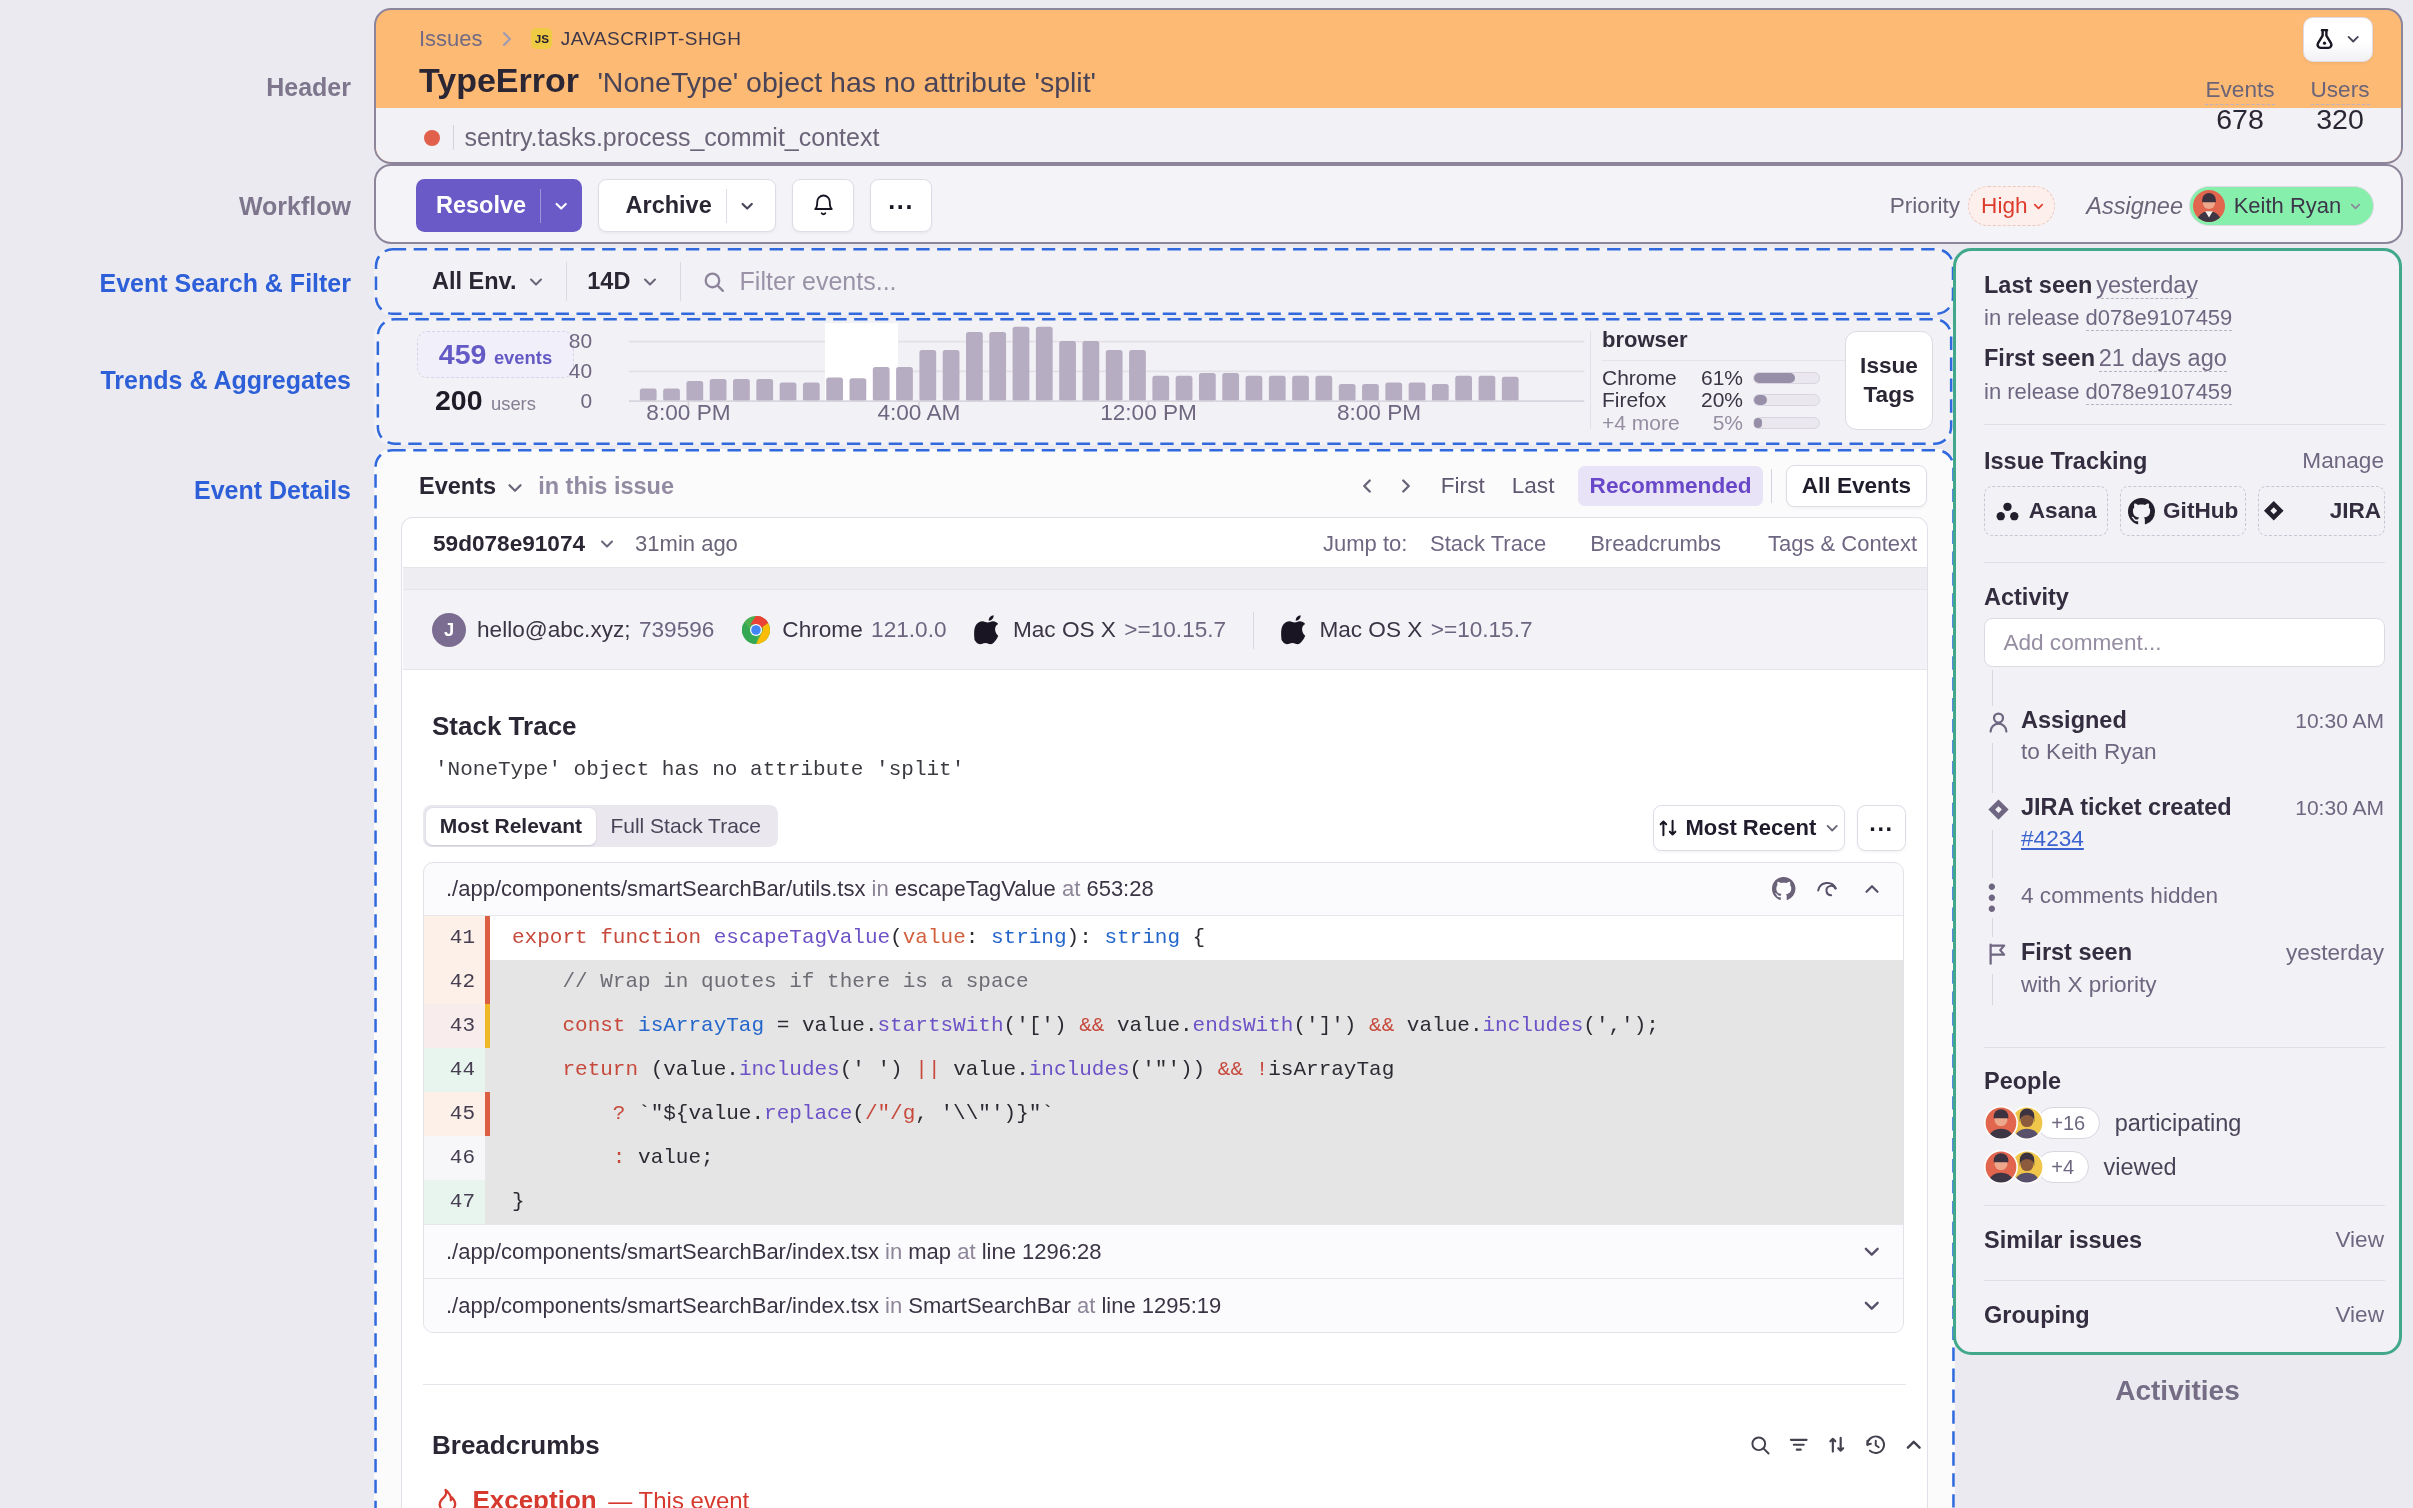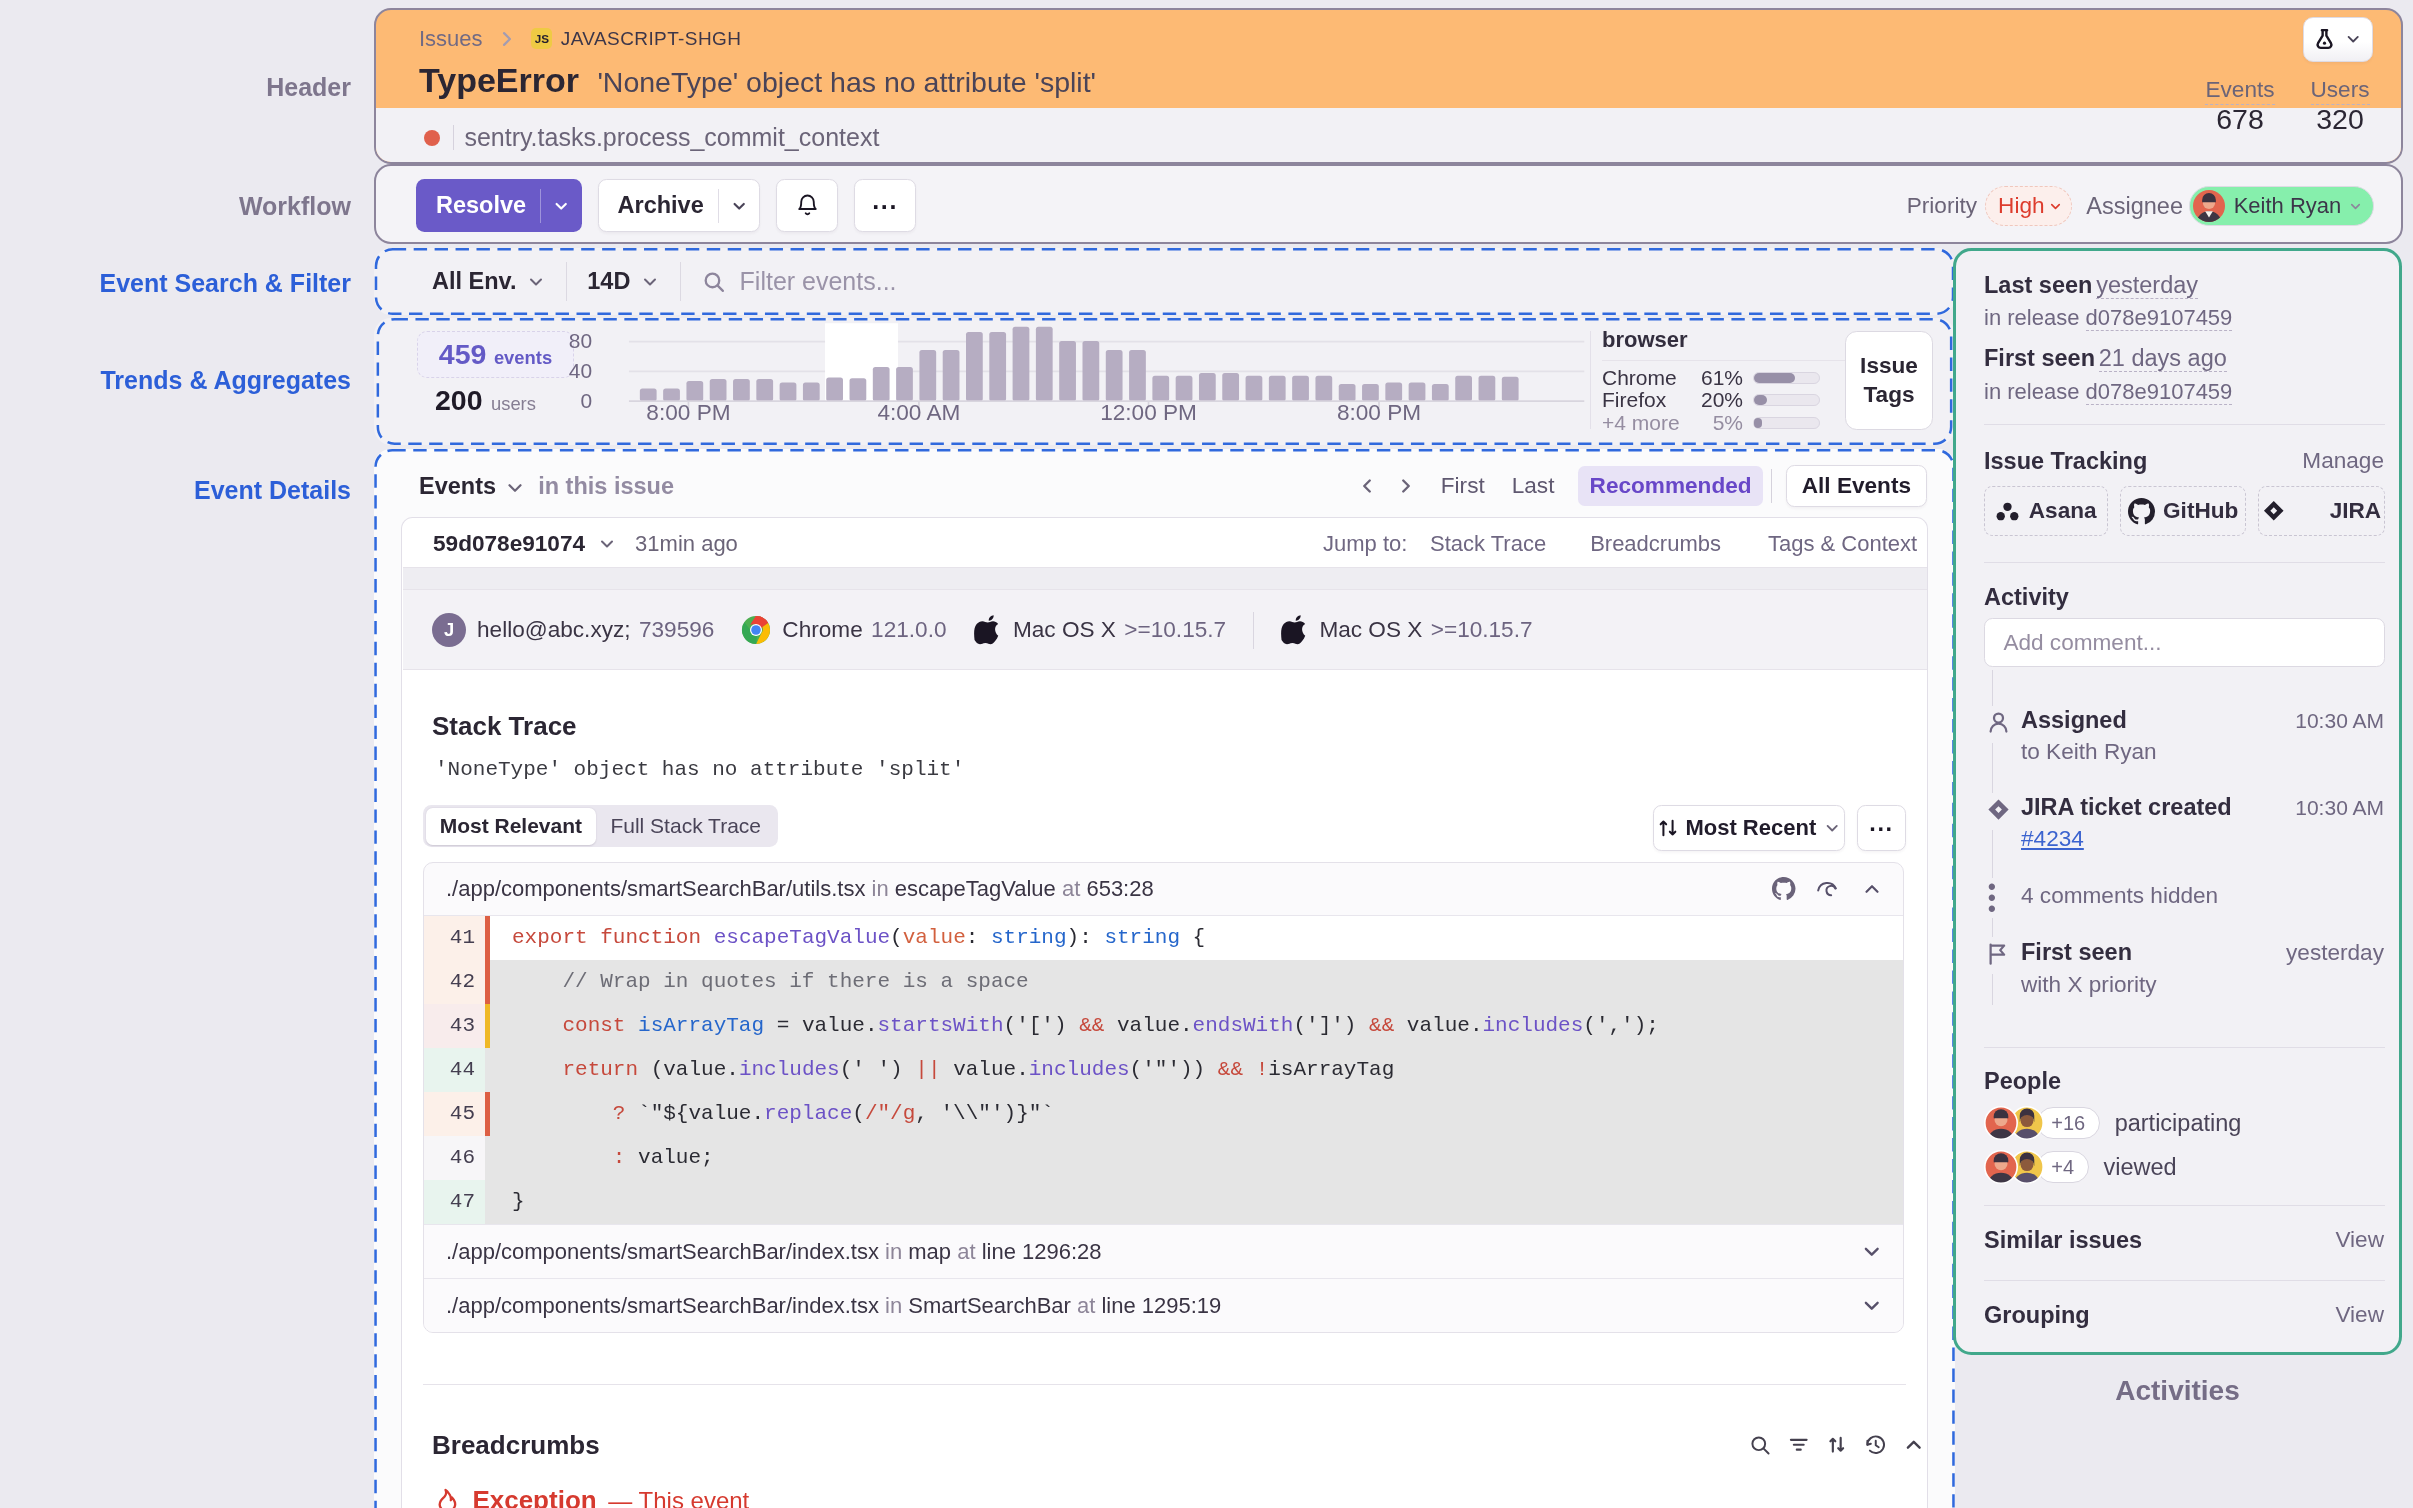--- a/index.html
+++ b/index.html
@@ -72,21 +72,21 @@
   <div class="abs flexrow" style="left:40px; top:13.4px; height:53px;">
     <div class="flexrow" style="background:#6a5ac8; border-radius:8.4px; height:53px; padding:0 0; color:#fff;">
       <span style="font-size:23.5px; font-weight:bold; padding:0 14.2px 0 20px;">Resolve</span>
       <span style="width:0.8px; height:34px; background:rgba(255,255,255,0.35);"></span>
       <span style="padding:0 11px; display:inline-flex;">
           <svg width="18.4" height="18.4" viewBox="0 0 24 24">
             <path d="M6 9 L12 15 L18 9" stroke="#fff" stroke-width="2.8" fill="none" stroke-linecap="round" stroke-linejoin="round"></path>
           </svg>
         </span>
     </div>
-    <div class="btn flexrow" style="height:53px; margin-left:16px; padding:0;">
+    <div class="btn flexrow" style="height:53px; margin-left:16px; padding:8px;">
       <span style="font-size:23.5px; font-weight:bold; color:#2b2633; padding:0 14.2px 0 19px;">Archive</span>
       <span style="width:0.8px; height:34px; background:#e0dde6;"></span>
       <span style="padding:0 11px; display:inline-flex;">
           <svg width="18.4" height="18.4" viewBox="0 0 24 24">
             <path d="M6 9 L12 15 L18 9" stroke="#4a4458" stroke-width="2.8" fill="none" stroke-linecap="round" stroke-linejoin="round"></path>
           </svg>
         </span>
     </div>
     <div class="btn" style="width:62px; height:53px; margin-left:16px;">
       <svg width="25" height="25" viewBox="0 0 24 24" fill="none" stroke="#1a1523" stroke-width="1.8" stroke-linecap="round" stroke-linejoin="round">
@@ -99,21 +99,21 @@
     </div>
   </div>
   <div class="abs flexrow" style="right:27px; top:0; height:80px;">
     <span style="font-size:22.6px; color:#6b6478;">Priority</span>
     <span class="flexrow" style="margin-left:8.4px; height:40px; padding:0 8.4px 0 11.7px; background:#fcefec; border:1.7px dashed #f0c7bd; border-radius:20px;">
       <span style="font-size:22.6px; color:#dd3c2d;">High</span>
       <svg width="15" height="15" viewBox="0 0 24 24" style="margin-left:3.4px;">
           <path d="M6 9 L12 15 L18 9" stroke="#dd3c2d" stroke-width="2.6" fill="none" stroke-linecap="round" stroke-linejoin="round"></path>
         </svg>
     </span>
-    <span style="font-size:23.5px; color:#6b6478; margin-left:14px;">Assignee</span>
+    <span style="font-size:23.5px; color:#6b6478; margin-left:31px;font-style:italic;">Assignee</span>
     <span class="flexrow" style="margin-left:5.9px; height:40px; padding:0 10px 0 3.4px; background:#86efac; border:1.7px solid #dedbe4; border-radius:20px;">
       <svg width="32" height="32" viewBox="0 0 42 42">
           <defs>
             <clipPath id="av1">
               <circle cx="21" cy="21" r="21"></circle>
             </clipPath>
           </defs>
           <g clip-path="url(#av1)">
             <rect width="42" height="42" fill="#e2654e"></rect>
             <circle cx="21" cy="17" r="8" fill="#eda88c"></circle>

